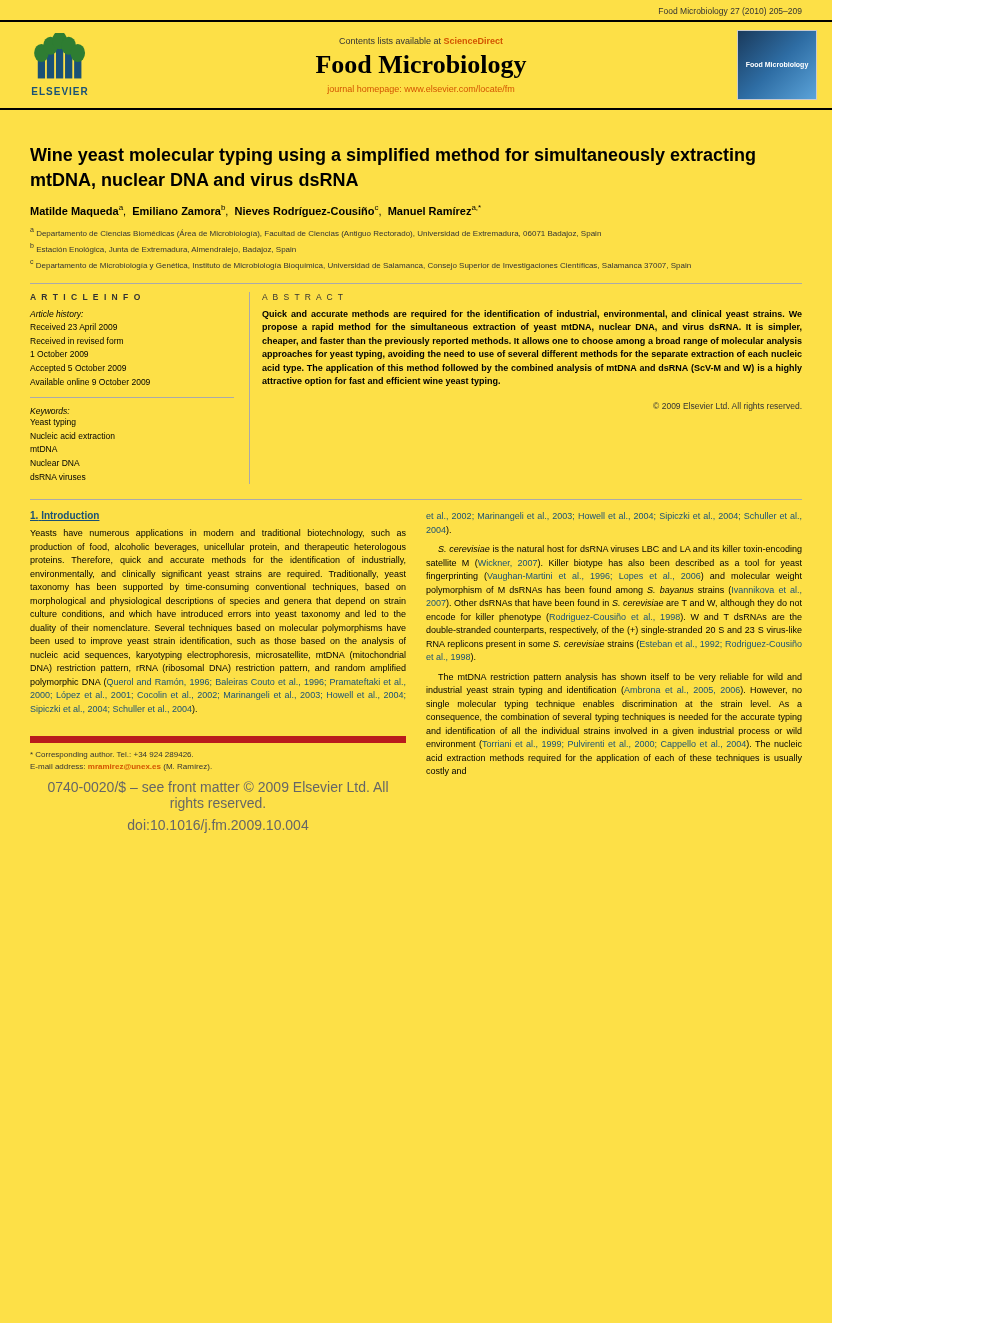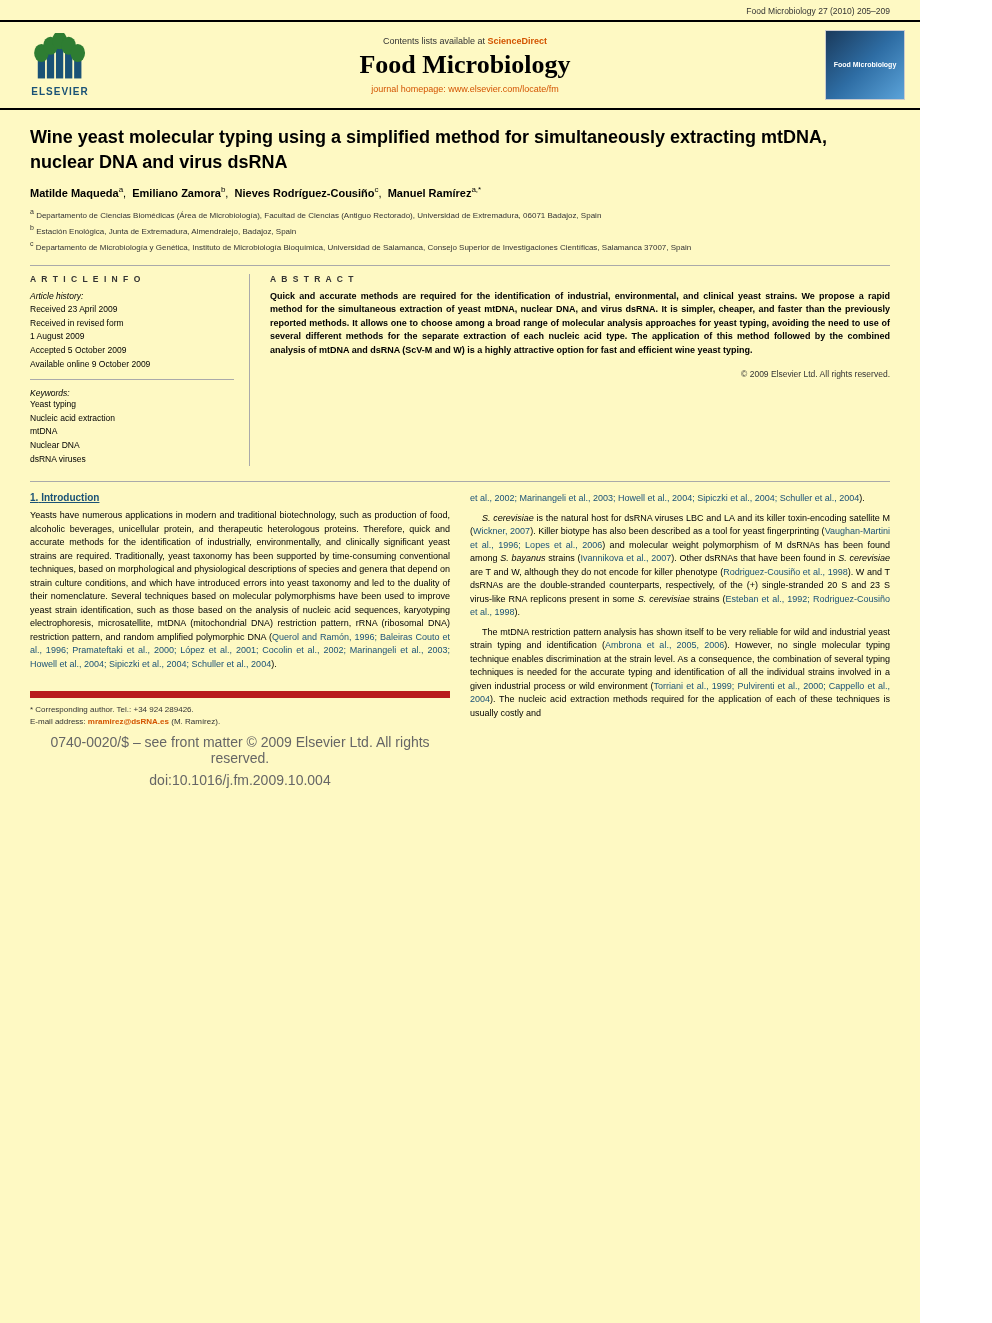--- a/index.html
+++ b/index.html
@@ -6,23 +6,23 @@
     body {
       background: #fff;
       font-family: 'Times New Roman', Times, serif;
       font-size: 10px;
       color: #000;
       width: 992px;
       min-height: 1323px;
     }
 
     .page-container {
-      width: 920px;
+      width: 832px;
       min-height: 1323px;
-      background: #fef9c3;
+      background: #fde047;
       padding: 0;
     }
 
     
     .journal-ref-line {
       text-align: right;
       font-size: 8.5px;
       color: #333;
       padding: 6px 30px 4px 30px;
       font-family: Arial, sans-serif;
@@ -118,21 +118,21 @@
       font-size: 7px;
       font-weight: bold;
       text-align: center;
       font-family: Arial, sans-serif;
       line-height: 1.2;
       padding: 4px;
     }
 
     
     .main-content {
-      padding: 15px 30px 20px 30px;
+      padding: 33px 30px 20px 30px;
     }
 
     
     .article-title {
       font-size: 18px;
       font-weight: bold;
       color: #000;
       line-height: 1.4;
       margin-bottom: 10px;
       font-family: Arial, sans-serif;
@@ -176,21 +176,21 @@
     
     .hr-thin {
       border: none;
       border-top: 1px solid #aaa;
       margin: 8px 0;
     }
 
     
     .two-col-section {
       display: flex;
-      gap: 20px;
+      gap: 12px;
       margin-bottom: 15px;
     }
 
     .article-info-col {
       width: 220px;
       flex-shrink: 0;
       border-right: 1px solid #aaa;
       padding-right: 15px;
     }
 
@@ -232,21 +232,21 @@
 
     .keywords-list {
       font-size: 8.5px;
       line-height: 1.6;
       font-family: Arial, sans-serif;
     }
 
     
     .abstract-heading {
       font-size: 8.5px;
-      font-weight: bold;
+      font-weight: normal;
       letter-spacing: 1.5px;
       color: #333;
       font-family: Arial, sans-serif;
       text-transform: uppercase;
       margin-bottom: 6px;
     }
 
     .abstract-text {
       font-size: 9px;
       line-height: 1.5;
@@ -408,21 +408,21 @@
 
     <div class="two-col-section">
 
       <div class="article-info-col">
         <div class="section-heading-small">A R T I C L E   I N F O</div>
 
         <div class="article-history">
           <div><span class="history-label">Article history:</span></div>
           <div>Received 23 April 2009</div>
           <div>Received in revised form</div>
-          <div>1 August 2009</div>
+          <div>1 October 2009</div>
           <div>Accepted 5 October 2009</div>
           <div>Available online 9 October 2009</div>
         </div>
 
         <hr class="hr-thin">
 
         <div class="keywords-section">
           <div class="kw-label">Keywords:</div>
           <div class="keywords-list">
             <div>Yeast typing</div>
@@ -451,21 +451,21 @@
           <span>Introduction</span>
         </div>
         <div class="body-text">
           <p>Yeasts have numerous applications in modern and traditional biotechnology, such as production of food, alcoholic beverages, unicellular protein, and therapeutic heterologous proteins. Therefore, quick and accurate methods for the identification of industrially, environmentally, and clinically significant yeast strains are required. Traditionally, yeast taxonomy has been supported by time-consuming conventional techniques, based on morphological and physiological descriptions of species and genera that depend on strain culture conditions, and which have introduced errors into yeast taxonomy and led to the duality of their nomenclature. Several techniques based on molecular polymorphisms have been used to improve yeast strain identification, such as those based on the analysis of nucleic acid sequences, karyotyping electrophoresis, microsatellite, mtDNA (mitochondrial DNA) restriction pattern, rRNA (ribosomal DNA) restriction pattern, and random amplified polymorphic DNA (<a class="ref-link">Querol and Ramón, 1996; Baleiras Couto et al., 1996; Pramateftaki et al., 2000; López et al., 2001; Cocolin et al., 2002; Marinangeli et al., 2003; Howell et al., 2004; Sipiczki et al., 2004; Schuller et al., 2004</a>).</p>
         </div>
 
         <div class="footer-area">
           <div class="footer-note">* Corresponding author. Tel.: +34 924 289426.</div>
           <div class="footer-note">
             <span>E-mail address:</span>
-            <span class="science-direct-link">mramirez@dsRNA.es</span>
+            <span class="science-direct-link">mramirez@unex.es</span>
             <span>(M. Ramírez).</span>
           </div>
           <div class="footer-bottom-line">0740-0020/$ – see front matter © 2009 Elsevier Ltd. All rights reserved.</div>
           <div class="footer-bottom-line">doi:10.1016/j.fm.2009.10.004</div>
         </div>
       </div>
 
       <div class="body-col">
         <div class="body-text">
           <p><a class="ref-link">et al., 2002; Marinangeli et al., 2003; Howell et al., 2004; Sipiczki et al., 2004; Schuller et al., 2004</a>).</p>

